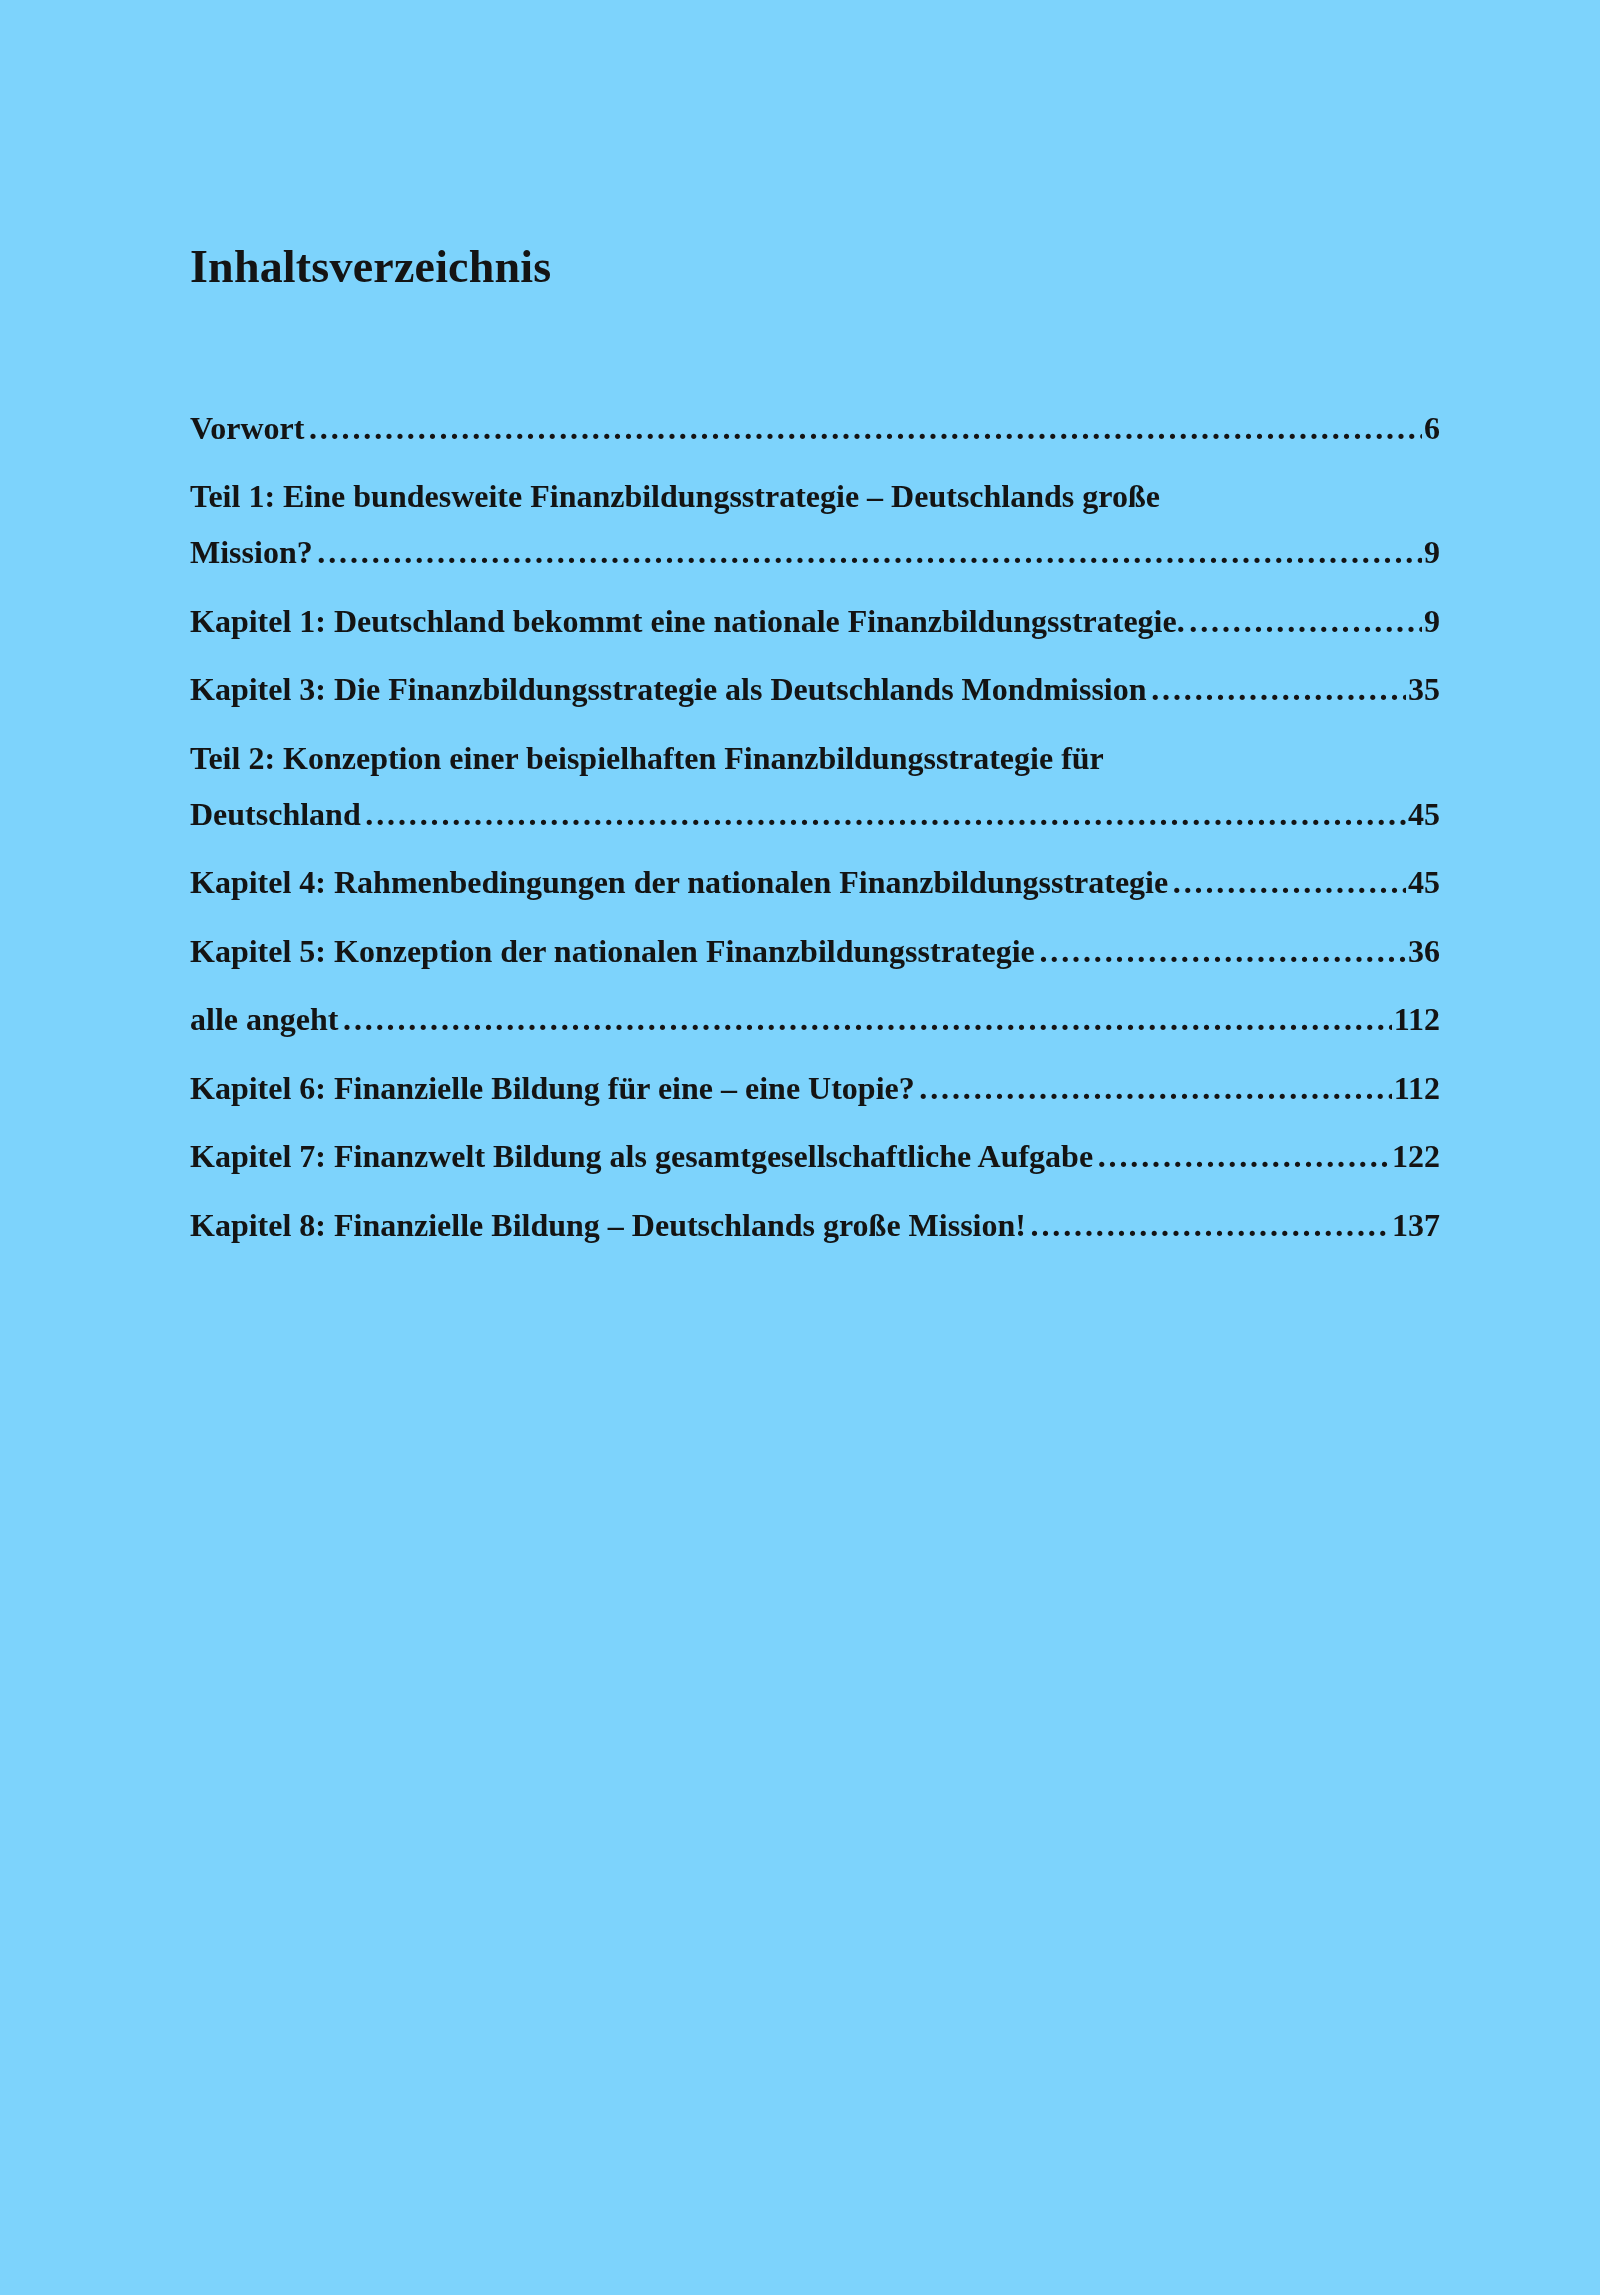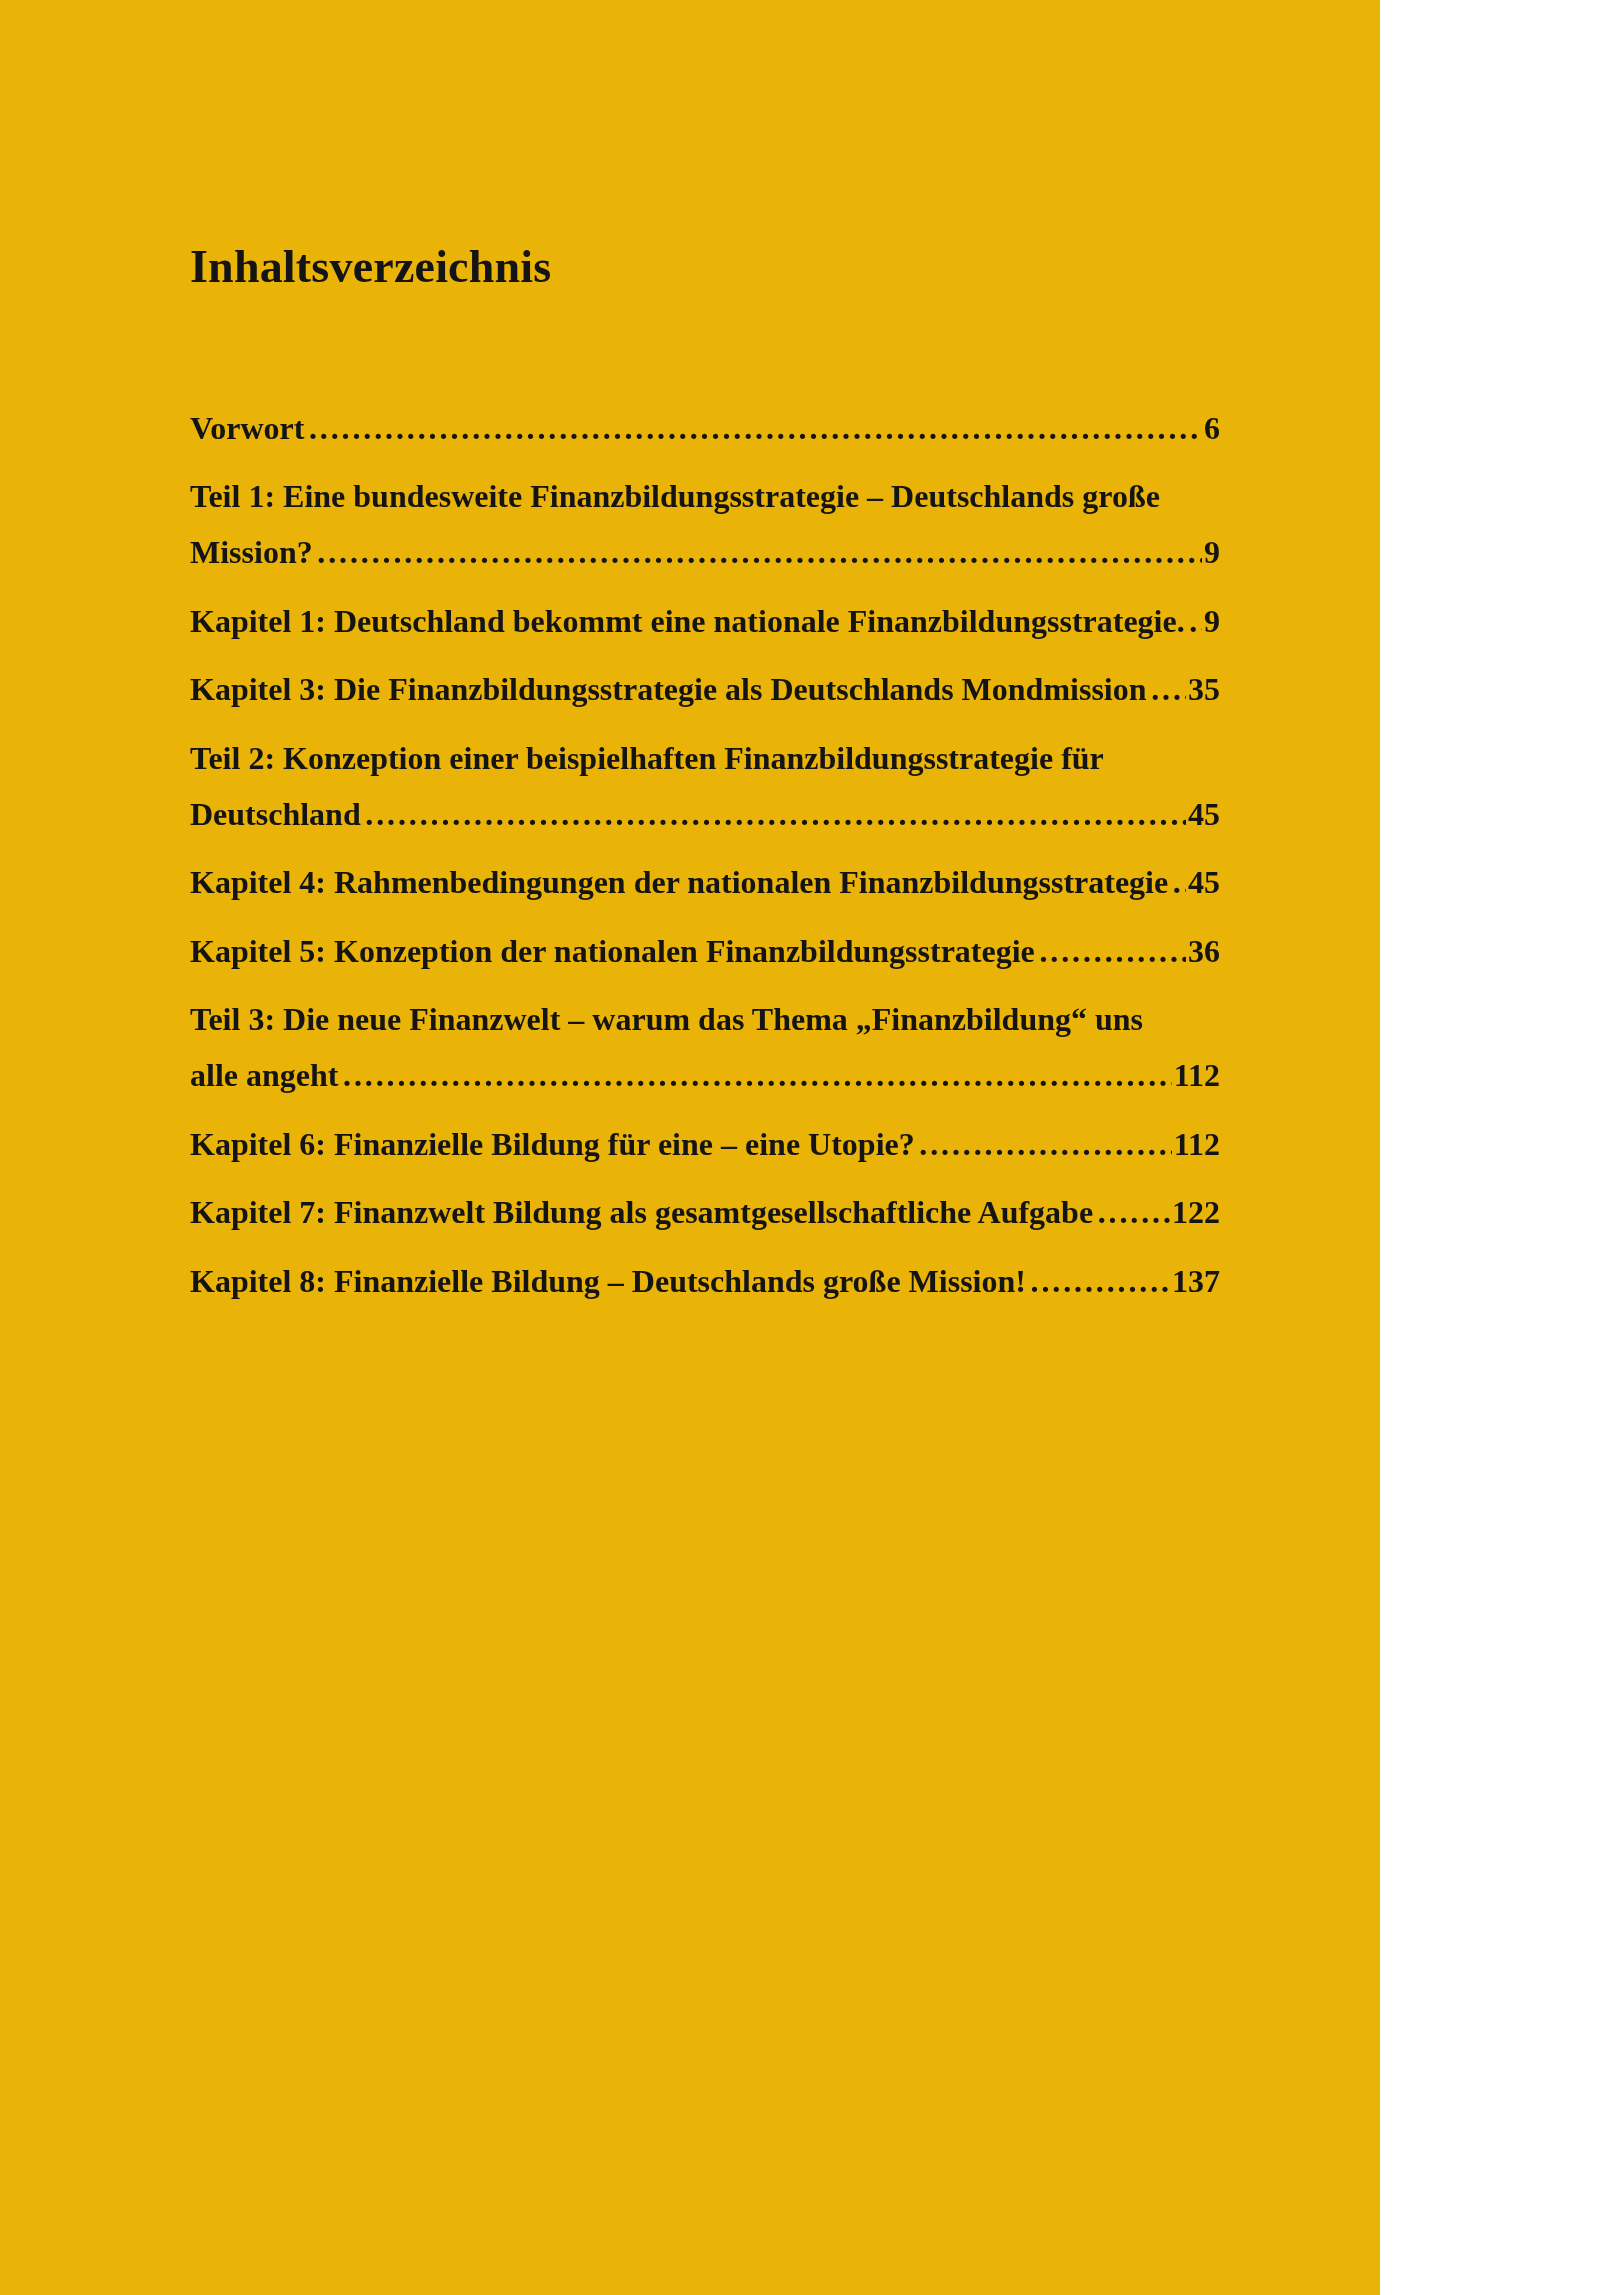--- a/index.html
+++ b/index.html
@@ -1,22 +1,22 @@
 <!DOCTYPE html>
 <html style="font-size:7.4px"><head>
 <meta charset="utf-8">
 <style>
   * { margin: 0; padding: 0; box-sizing: border-box; }
   html, body { background: #ffffff; }
 
   .page {
     position: relative;
-    width: 1380px;
+    width: 1600px;
     height: 2295px;
-    background: #eab308;
+    background: #7dd3fc;
     padding: 238px 160px 0 190px;
     font-family: "Liberation Serif", "DejaVu Serif", serif;
     color: #141414;
     overflow: hidden;
   }
 
   .doc-title {
     font-size: 46px;
     line-height: 1.25;
     font-weight: 700;
@@ -114,21 +114,20 @@
 
     <p class="entry">
       <span class="row">
         <span class="label">Kapitel 5: Konzeption der nationalen Finanzbildungsstrategie</span>
         <span class="dots"></span>
         <span class="pagenum">36</span>
       </span>
     </p>
 
     <p class="entry bold">
-      <span class="line">Teil 3: Die neue Finanzwelt – warum das Thema „Finanzbildung“ uns</span>
       <span class="row">
         <span class="label">alle angeht</span>
         <span class="dots"></span>
         <span class="pagenum">112</span>
       </span>
     </p>
 
     <p class="entry">
       <span class="row">
         <span class="label">Kapitel 6: Finanzielle Bildung für eine – eine Utopie?</span>

